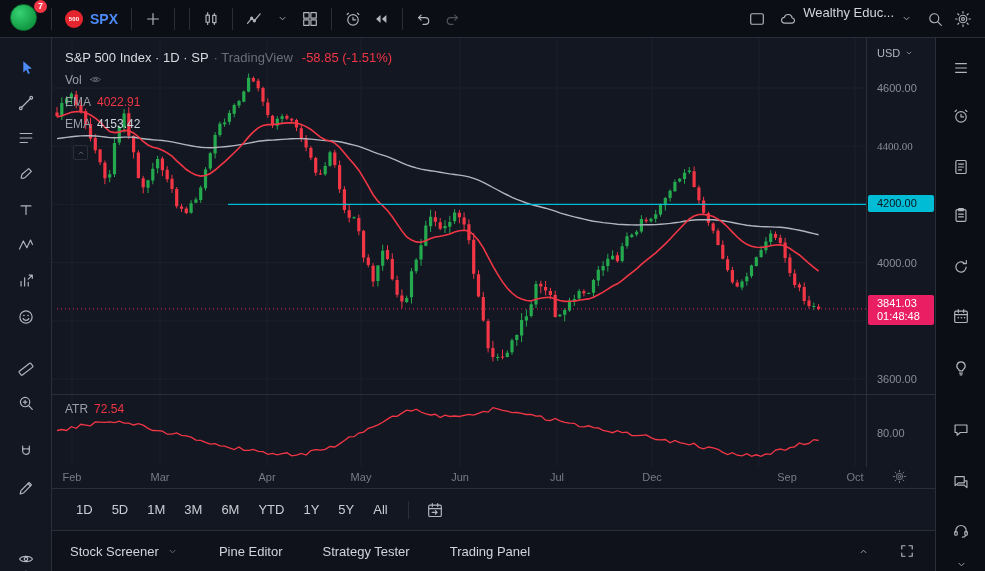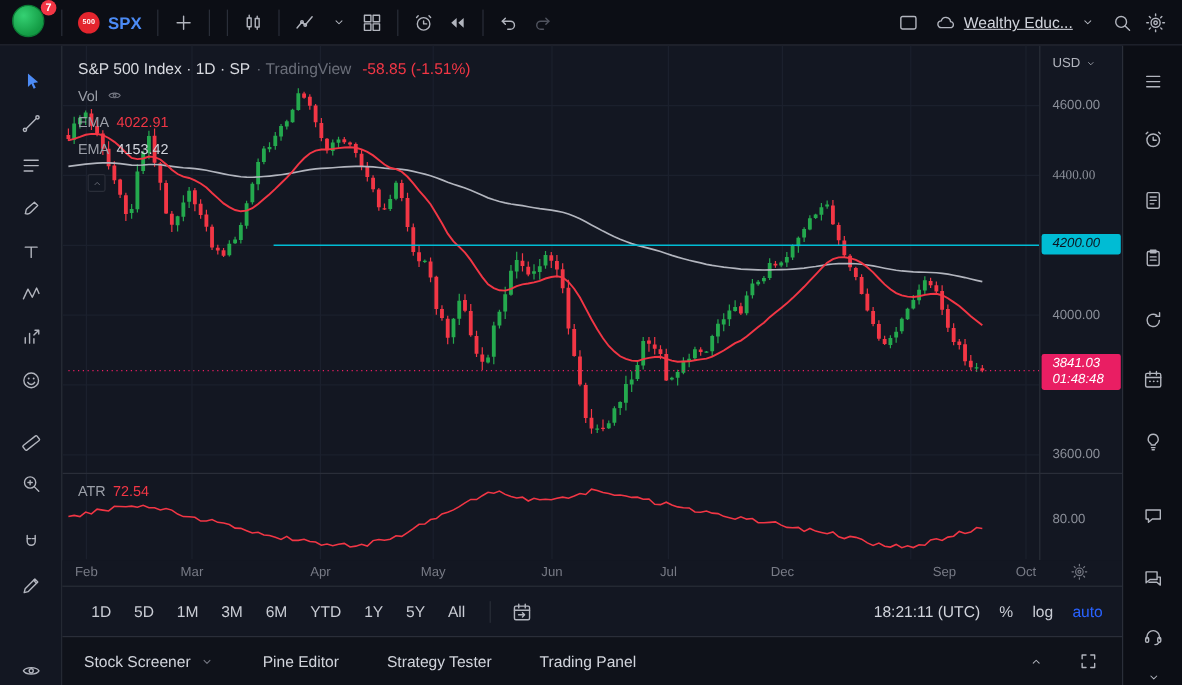--- a/index.html
+++ b/index.html
@@ -22,21 +22,21 @@
   .logo-circle{width:27px;height:27px;border-radius:50%;background:radial-gradient(circle at 35% 32%,#35d173,#139b44 70%);border:1px solid #0c7a35;}
   .notif-badge{position:absolute;top:-4px;right:-7px;background:#f23645;color:#fff;font-size:9px;font-weight:700;
                border-radius:9px;padding:1px 4px;line-height:11px;}
   .symbol-btn{display:flex;align-items:center;height:28px;padding:0 6px;border-radius:4px;}
   .sym-badge{width:18px;height:18px;border-radius:50%;background:#e4252e;color:#fff;font-size:6px;font-weight:700;
              display:flex;align-items:center;justify-content:center;letter-spacing:.2px;}
   .sym-name{font-size:14px;font-weight:700;color:#4c8bf5;margin-left:7px;}
   .tf-group{display:flex;align-items:center;gap:2px;}
   .tf{min-width:24px;height:26px;padding:0 5px;font-size:13px;color:#b2b5be;border-radius:4px;}
   .tf.active{color:#2962ff;font-weight:700;}
-  .account-btn{display:flex;align-items:center;gap:6px;height:28px;padding:0 8px;color:#b2b5be;border-radius:4px;text-decoration:underline;}
+  .account-btn{display:flex;gap:6px;height:28px;padding:0 8px;color:#b2b5be;border-radius:4px;}
   .account-name{font-size:13px;color:#d1d4dc;}
 
   
   #left-rail{position:absolute;left:0;top:38px;width:52px;height:533px;background:#131722;border-right:1px solid #2a2e39;overflow:hidden;}
   #right-rail{position:absolute;left:935px;top:38px;width:50px;height:533px;background:#0c0e15;border-left:1px solid #2a2e39;overflow:hidden;}
   .tool{position:absolute;left:13px;width:26px;height:26px;display:flex;align-items:center;justify-content:center;
         color:#b2b5be;border-radius:4px;cursor:pointer;}
   #right-rail .tool{left:12px;}
   .tool.active{color:#4c8bf5;}
 
@@ -56,21 +56,21 @@
   .lg-eye{color:#787b86;margin-left:7px;}
   #legend-caret{position:absolute;left:21px;top:107px;width:15px;height:15px;border:1px solid #2a2e39;border-radius:2px;
                 background:rgba(19,23,34,.85);color:#787b86;display:flex;align-items:center;justify-content:center;}
   #atr-legend{position:absolute;left:13px;top:364px;display:flex;align-items:center;font-size:12px;}
   #atr-legend .lbl{color:#9b9fa8;} #atr-legend .val{color:#f23645;margin-left:6px;}
 
   
   #price-axis{position:absolute;left:815px;top:0;width:68px;height:429px;font-size:11px;color:#8a8e98;}
   .usd-sel{position:absolute;top:9px;left:10px;display:flex;align-items:center;gap:4px;color:#b2b5be;cursor:pointer;}
   .tick{position:absolute;left:10px;line-height:14px;}
-  .ax-badge{position:absolute;left:1px;width:66px;border-radius:2px;padding:2px 0 2px 9px;line-height:13px;font-style:italic;}
+  .ax-badge{position:absolute;left:1px;width:66px;border-radius:2px;padding:2px 0 2px 9px;line-height:13px;}
   .ax-badge.cyan{background:#00bcd4;color:#0b1520;}
   .ax-badge.pink{background:#e91e63;color:#fff;}
 
   
   #time-axis{position:absolute;left:52px;top:467px;width:883px;height:21px;background:#131722;}
   .month{position:absolute;top:4px;width:30px;text-align:center;font-size:11px;color:#787b86;}
   .ta-gear{position:absolute;left:840px;top:2px;color:#787b86;}
   .ta-gear svg{width:15px;height:15px;}
 
   
@@ -494,26 +494,20 @@
       <button class="tb-btn">
           <span data-icon="goto-date">
             <svg viewBox="0 0 20 20" fill="none" stroke="currentColor" stroke-width="1.3" stroke-linecap="round" stroke-linejoin="round">
               <rect x="3" y="4.6" width="14" height="12.6" rx="1.4"></rect>
               <path d="M3 8.4h14M7 2.8v3.4M13 2.8v3.4"></path>
               <path d="M6.8 12.6h5.4M10.4 10.6l2 2-2 2"></path>
             </svg>
           </span>
         </button>
     </div>
-    <div class="rt-right">
-      <span class="clock">18:21:11 (UTC)</span>
-      <button class="scale-btn">%</button>
-      <button class="scale-btn">log</button>
-      <button class="scale-btn auto">auto</button>
-    </div>
   </div>
 
   <div id="bottom-panel">
     <div class="bp-tabs">
       <div class="bp-tab">
         <span>Stock Screener</span>
         <span data-icon="chev-down" class="sm">
             <svg viewBox="0 0 20 20" fill="none" stroke="currentColor" stroke-width="1.3" stroke-linecap="round" stroke-linejoin="round">
               <path d="M6.2 8.2l3.8 3.8 3.8-3.8"></path>
             </svg>

